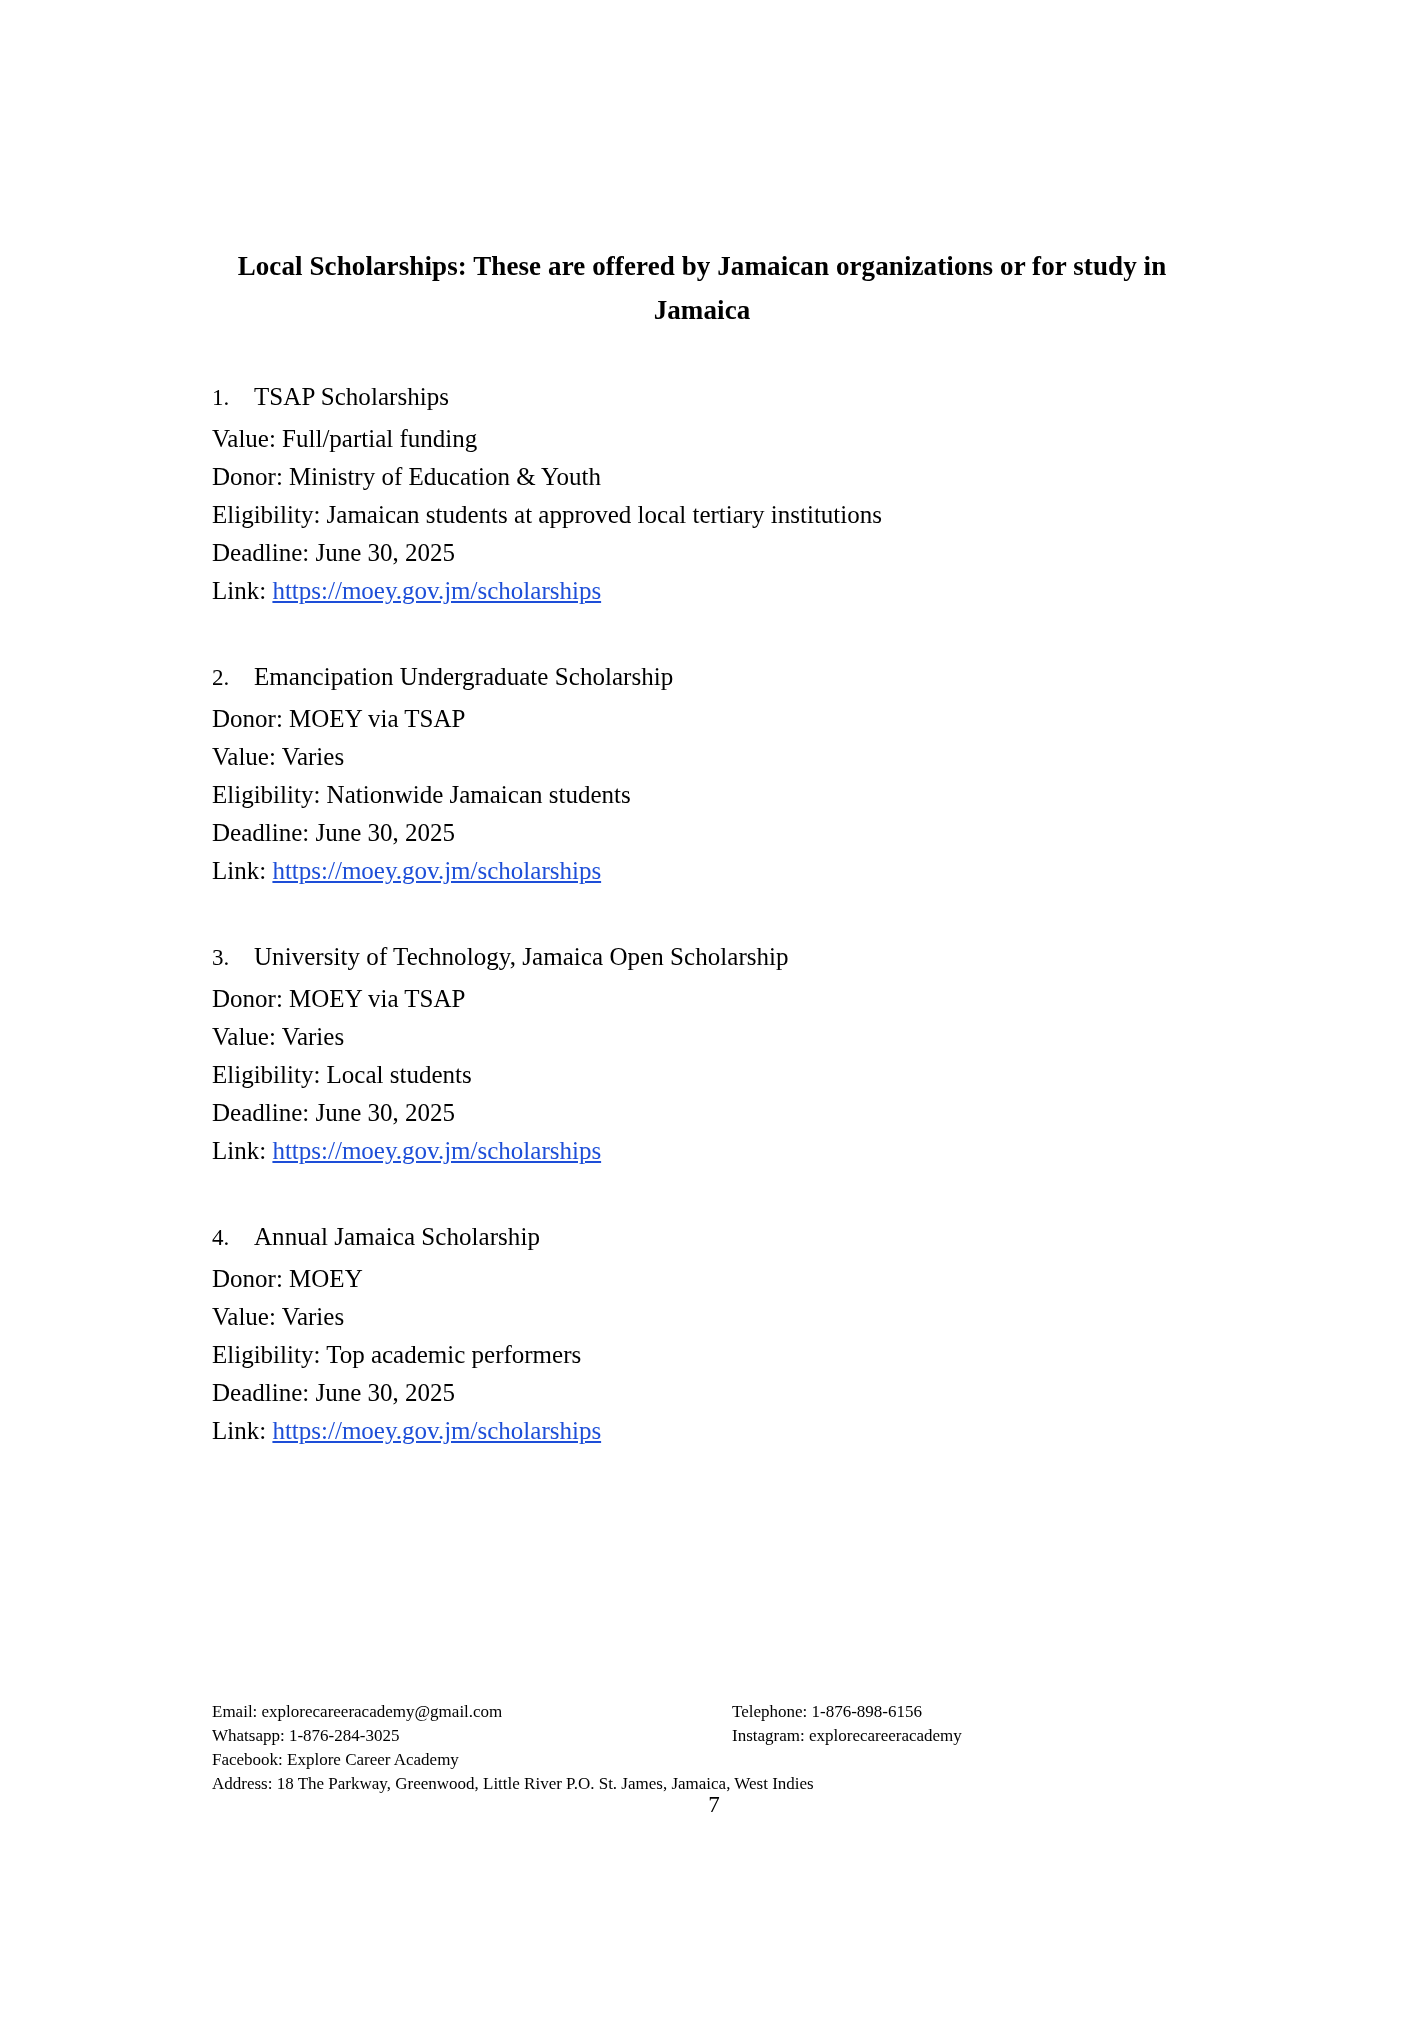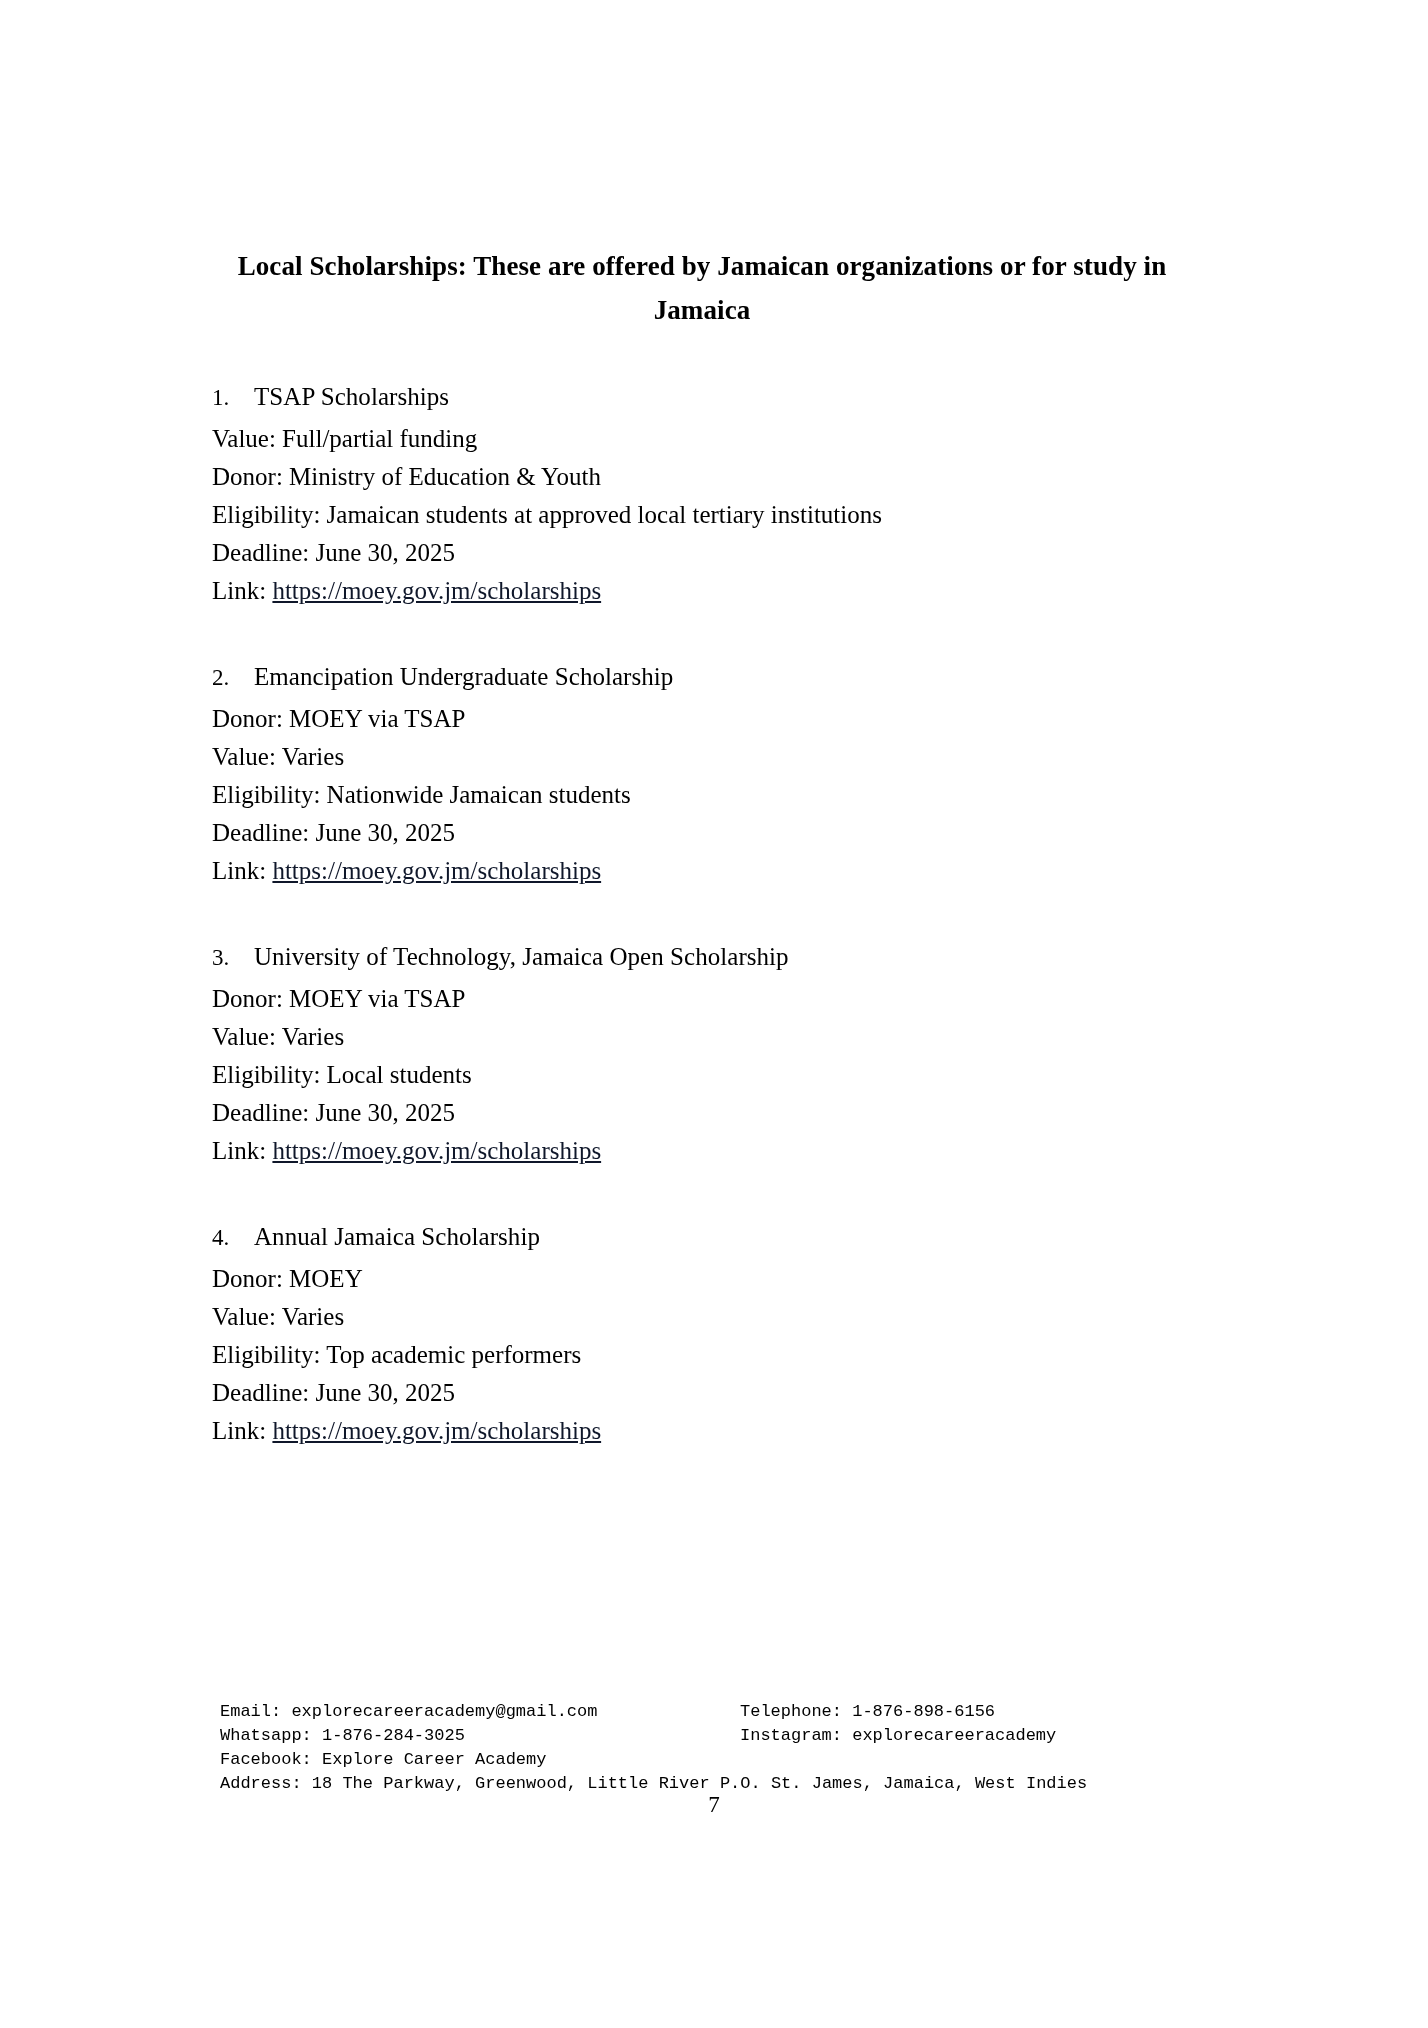--- a/index.html
+++ b/index.html
@@ -70,34 +70,34 @@
     font-size: 25px;
     line-height: 1.52;
     margin: 0;
     padding: 0;
   }
   .entry-lines {
     margin-top: 4px;
   }
   a.doc-link,
   .doc-link {
-    color: #0f172a;
+    color: #1d4ed8;
     text-decoration: underline;
     text-underline-offset: 1.5px;
   }
 
   
   .footer {
     position: absolute;
-    left: 220px;
+    left: 212px;
     top: 1700px;
     width: 980px;
     font-size: 17px;
     line-height: 1.42;
-    font-family: Liberation Mono, monospace;
+    font-family: Liberation Serif, serif;
   }
   .footer-row {
     display: flex;
     width: 100%;
   }
   .footer-col-left {
     width: 520px;
     flex: 0 0 520px;
   }
   .footer-col-right {

